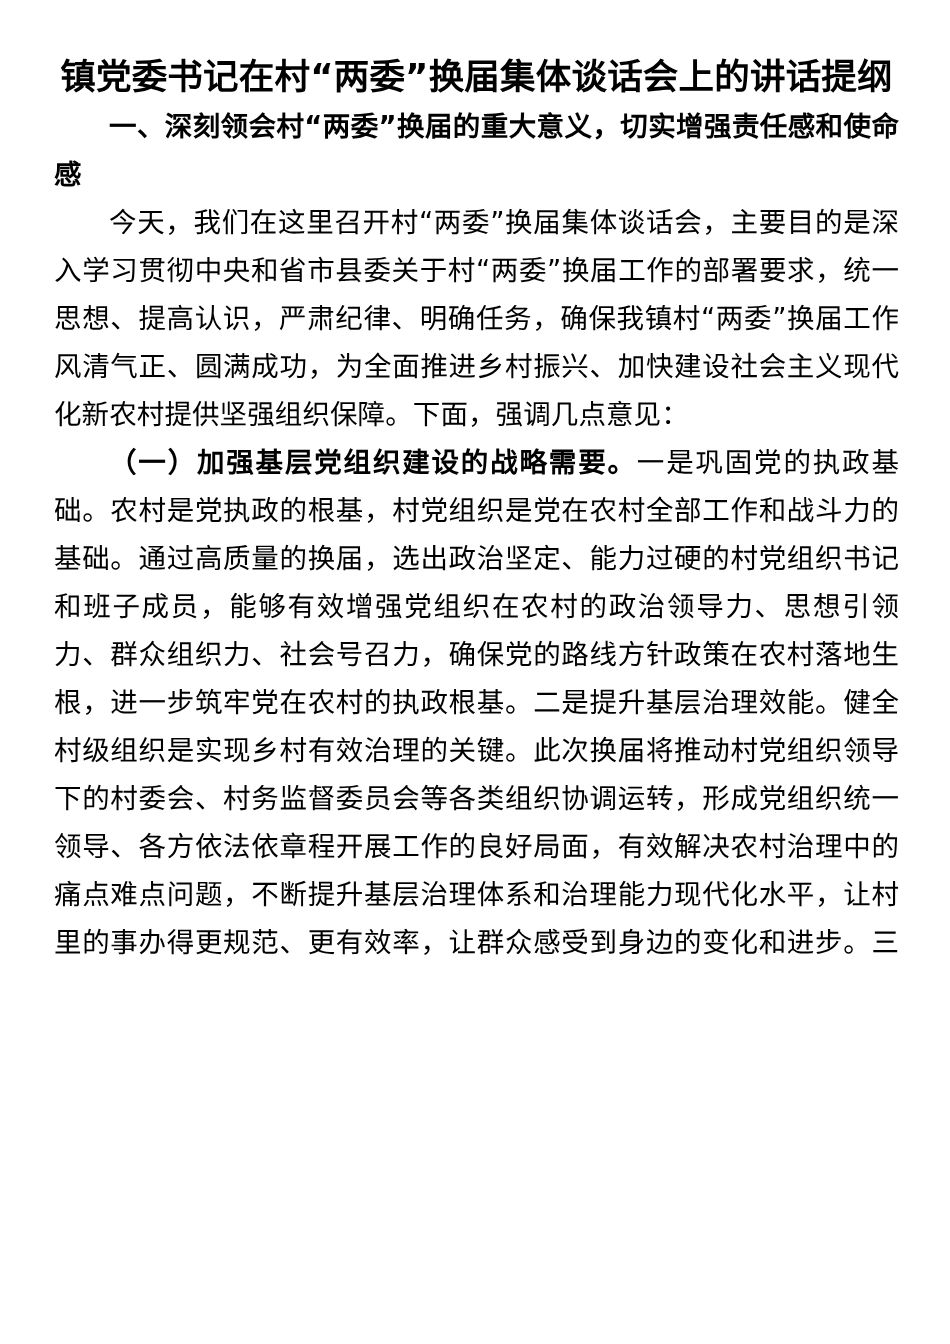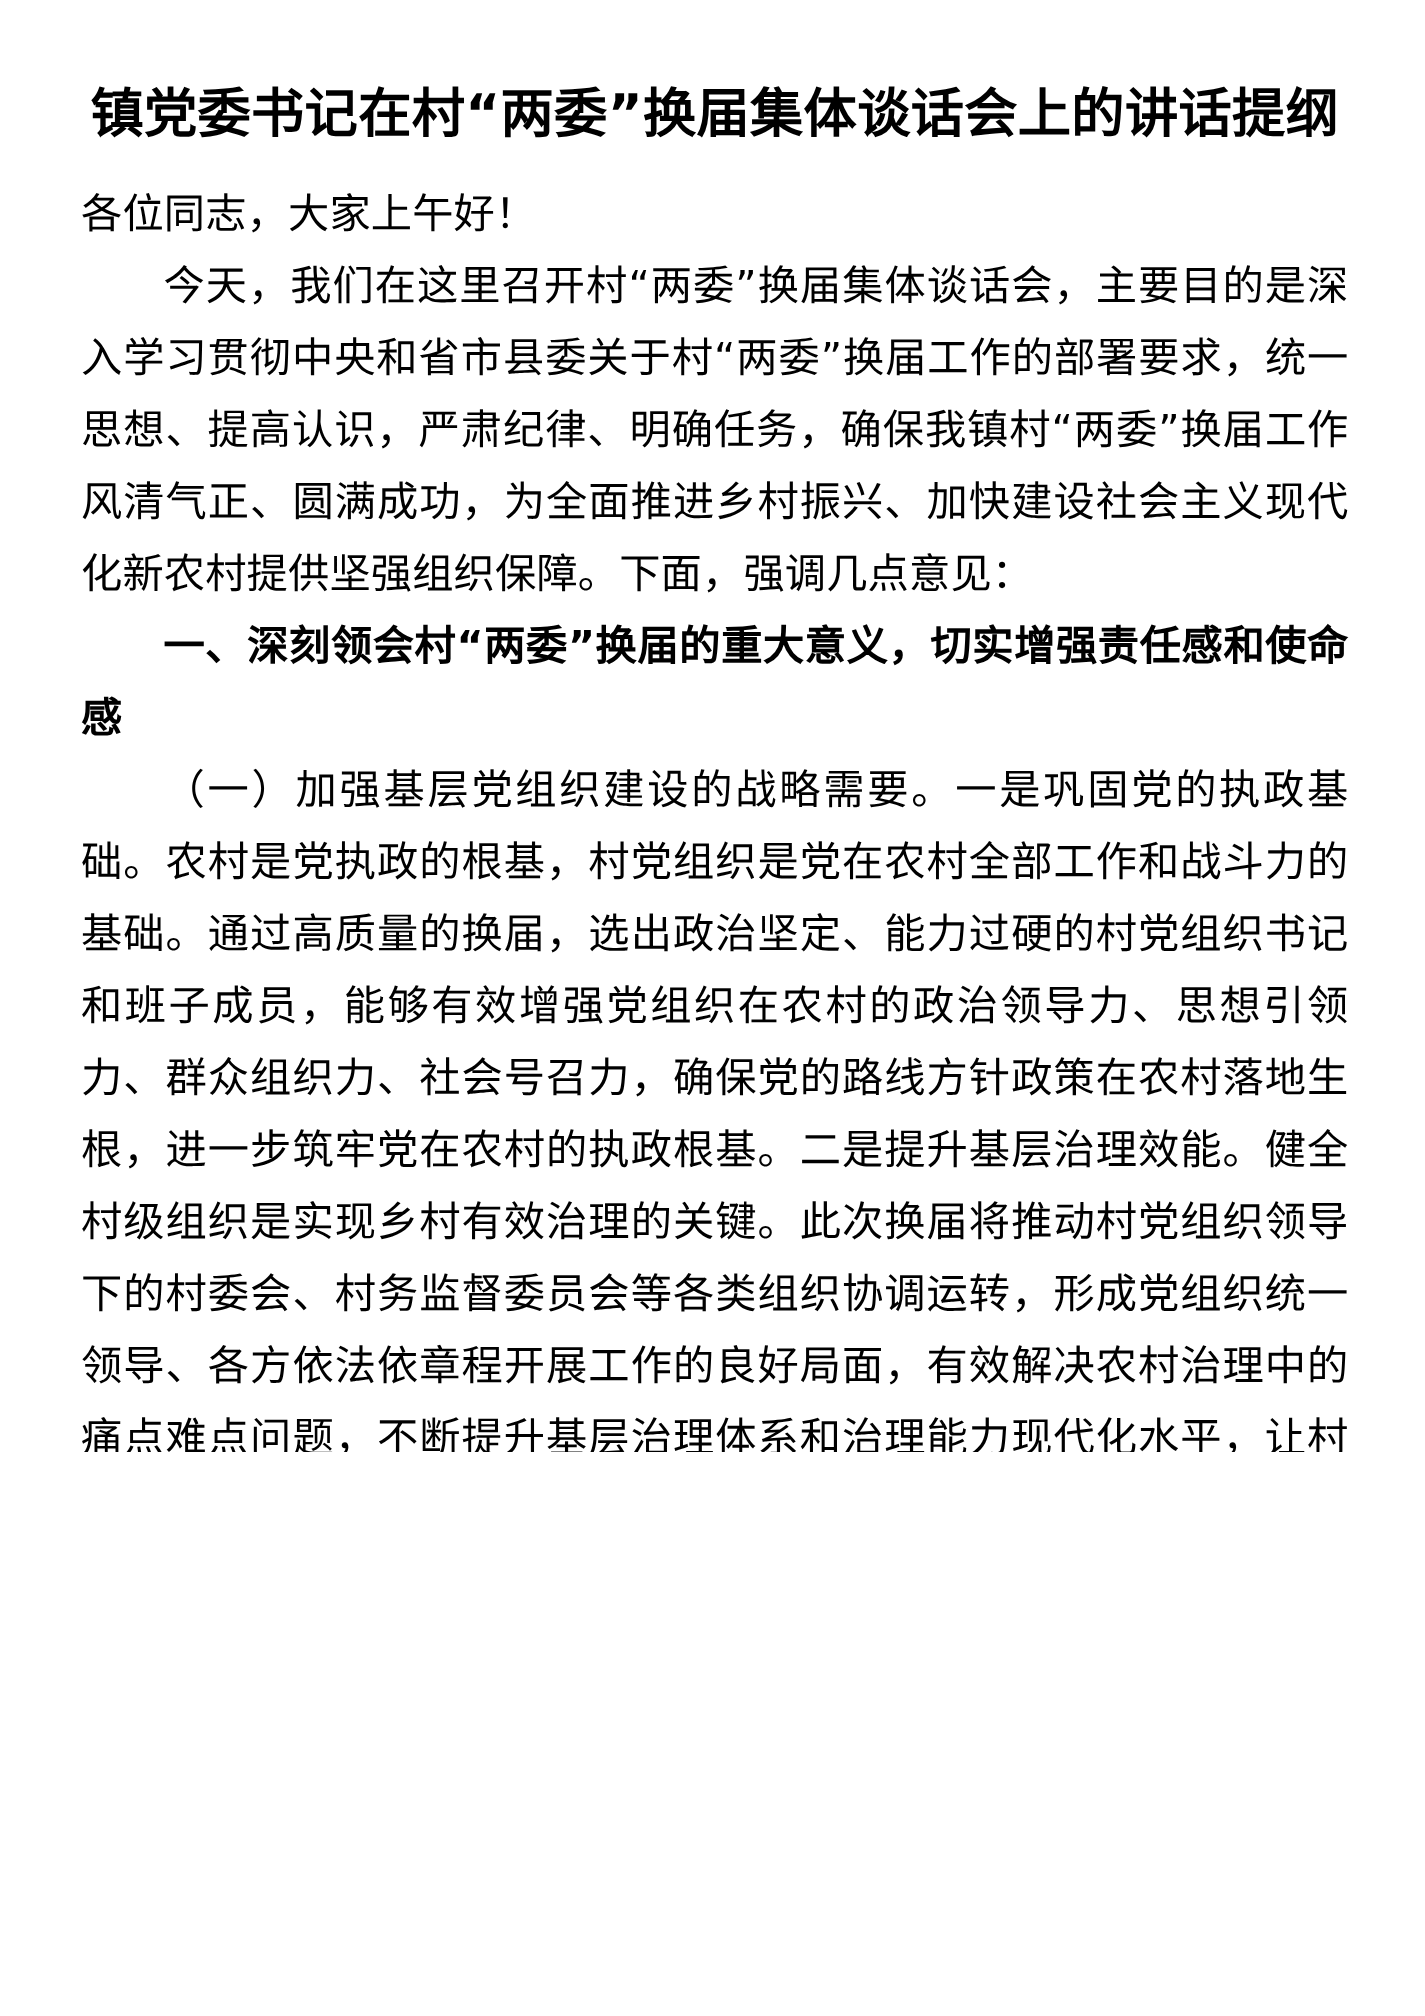--- a/index.html
+++ b/index.html
@@ -50,38 +50,37 @@
     word-break: break-all;
     text-align-last: left;
   }
   .para.first-block {
     margin-top: 17px;
   }
   .indent {
     text-indent: 2em;
   }
   .bold {
-    font-weight: 400;
+    font-weight: 700;
   }
   .heading-para {
     font-weight: 700;
     text-indent: 2em;
   }
 </style>
 </head>
 <body>
 
 <div class="page">
   <div class="content">
 
     <h1 class="doc-title">镇党委书记在村“两委”换届集体谈话会上的讲话提纲</h1>
 
-    <p class="para first-block">各位同志，大家上午好！</p>
+
+    <p class="para heading-para">一、深刻领会村“两委”换届的重大意义，切实增强责任感和使命感</p>
 
     <p class="para indent">今天，我们在这里召开村“两委”换届集体谈话会，主要目的是深入学习贯彻中央和省市县委关于村“两委”换届工作的部署要求，统一思想、提高认识，严肃纪律、明确任务，确保我镇村“两委”换届工作风清气正、圆满成功，为全面推进乡村振兴、加快建设社会主义现代化新农村提供坚强组织保障。下面，强调几点意见：</p>
-
-    <p class="para heading-para">一、深刻领会村“两委”换届的重大意义，切实增强责任感和使命感</p>
 
 
     <p class="para indent"><span class="bold">（一）加强基层党组织建设的战略需要。</span><span>一是巩固党的执政基础。农村是党执政的根基，村党组织是党在农村全部工作和战斗力的基础。通过高质量的换届，选出政治坚定、能力过硬的村党组织书记和班子成员，能够有效增强党组织在农村的政治领导力、思想引领力、群众组织力、社会号召力，确保党的路线方针政策在农村落地生根，进一步筑牢党在农村的执政根基。二是提升基层治理效能。健全村级组织是实现乡村有效治理的关键。此次换届将推动村党组织领导下的村委会、村务监督委员会等各类组织协调运转，形成党组织统一领导、各方依法依章程开展工作的良好局面，有效解决农村治理中的痛点难点问题，不断提升基层治理体系和治理能力现代化水平，让村里的事办得更规范、更有效率，让群众感受到身边的变化和进步。三是激发党员队伍活力。换届是党员接受党性锻炼、增强</span></p>
 
   </div>
 </div>
 
 </body></html>

